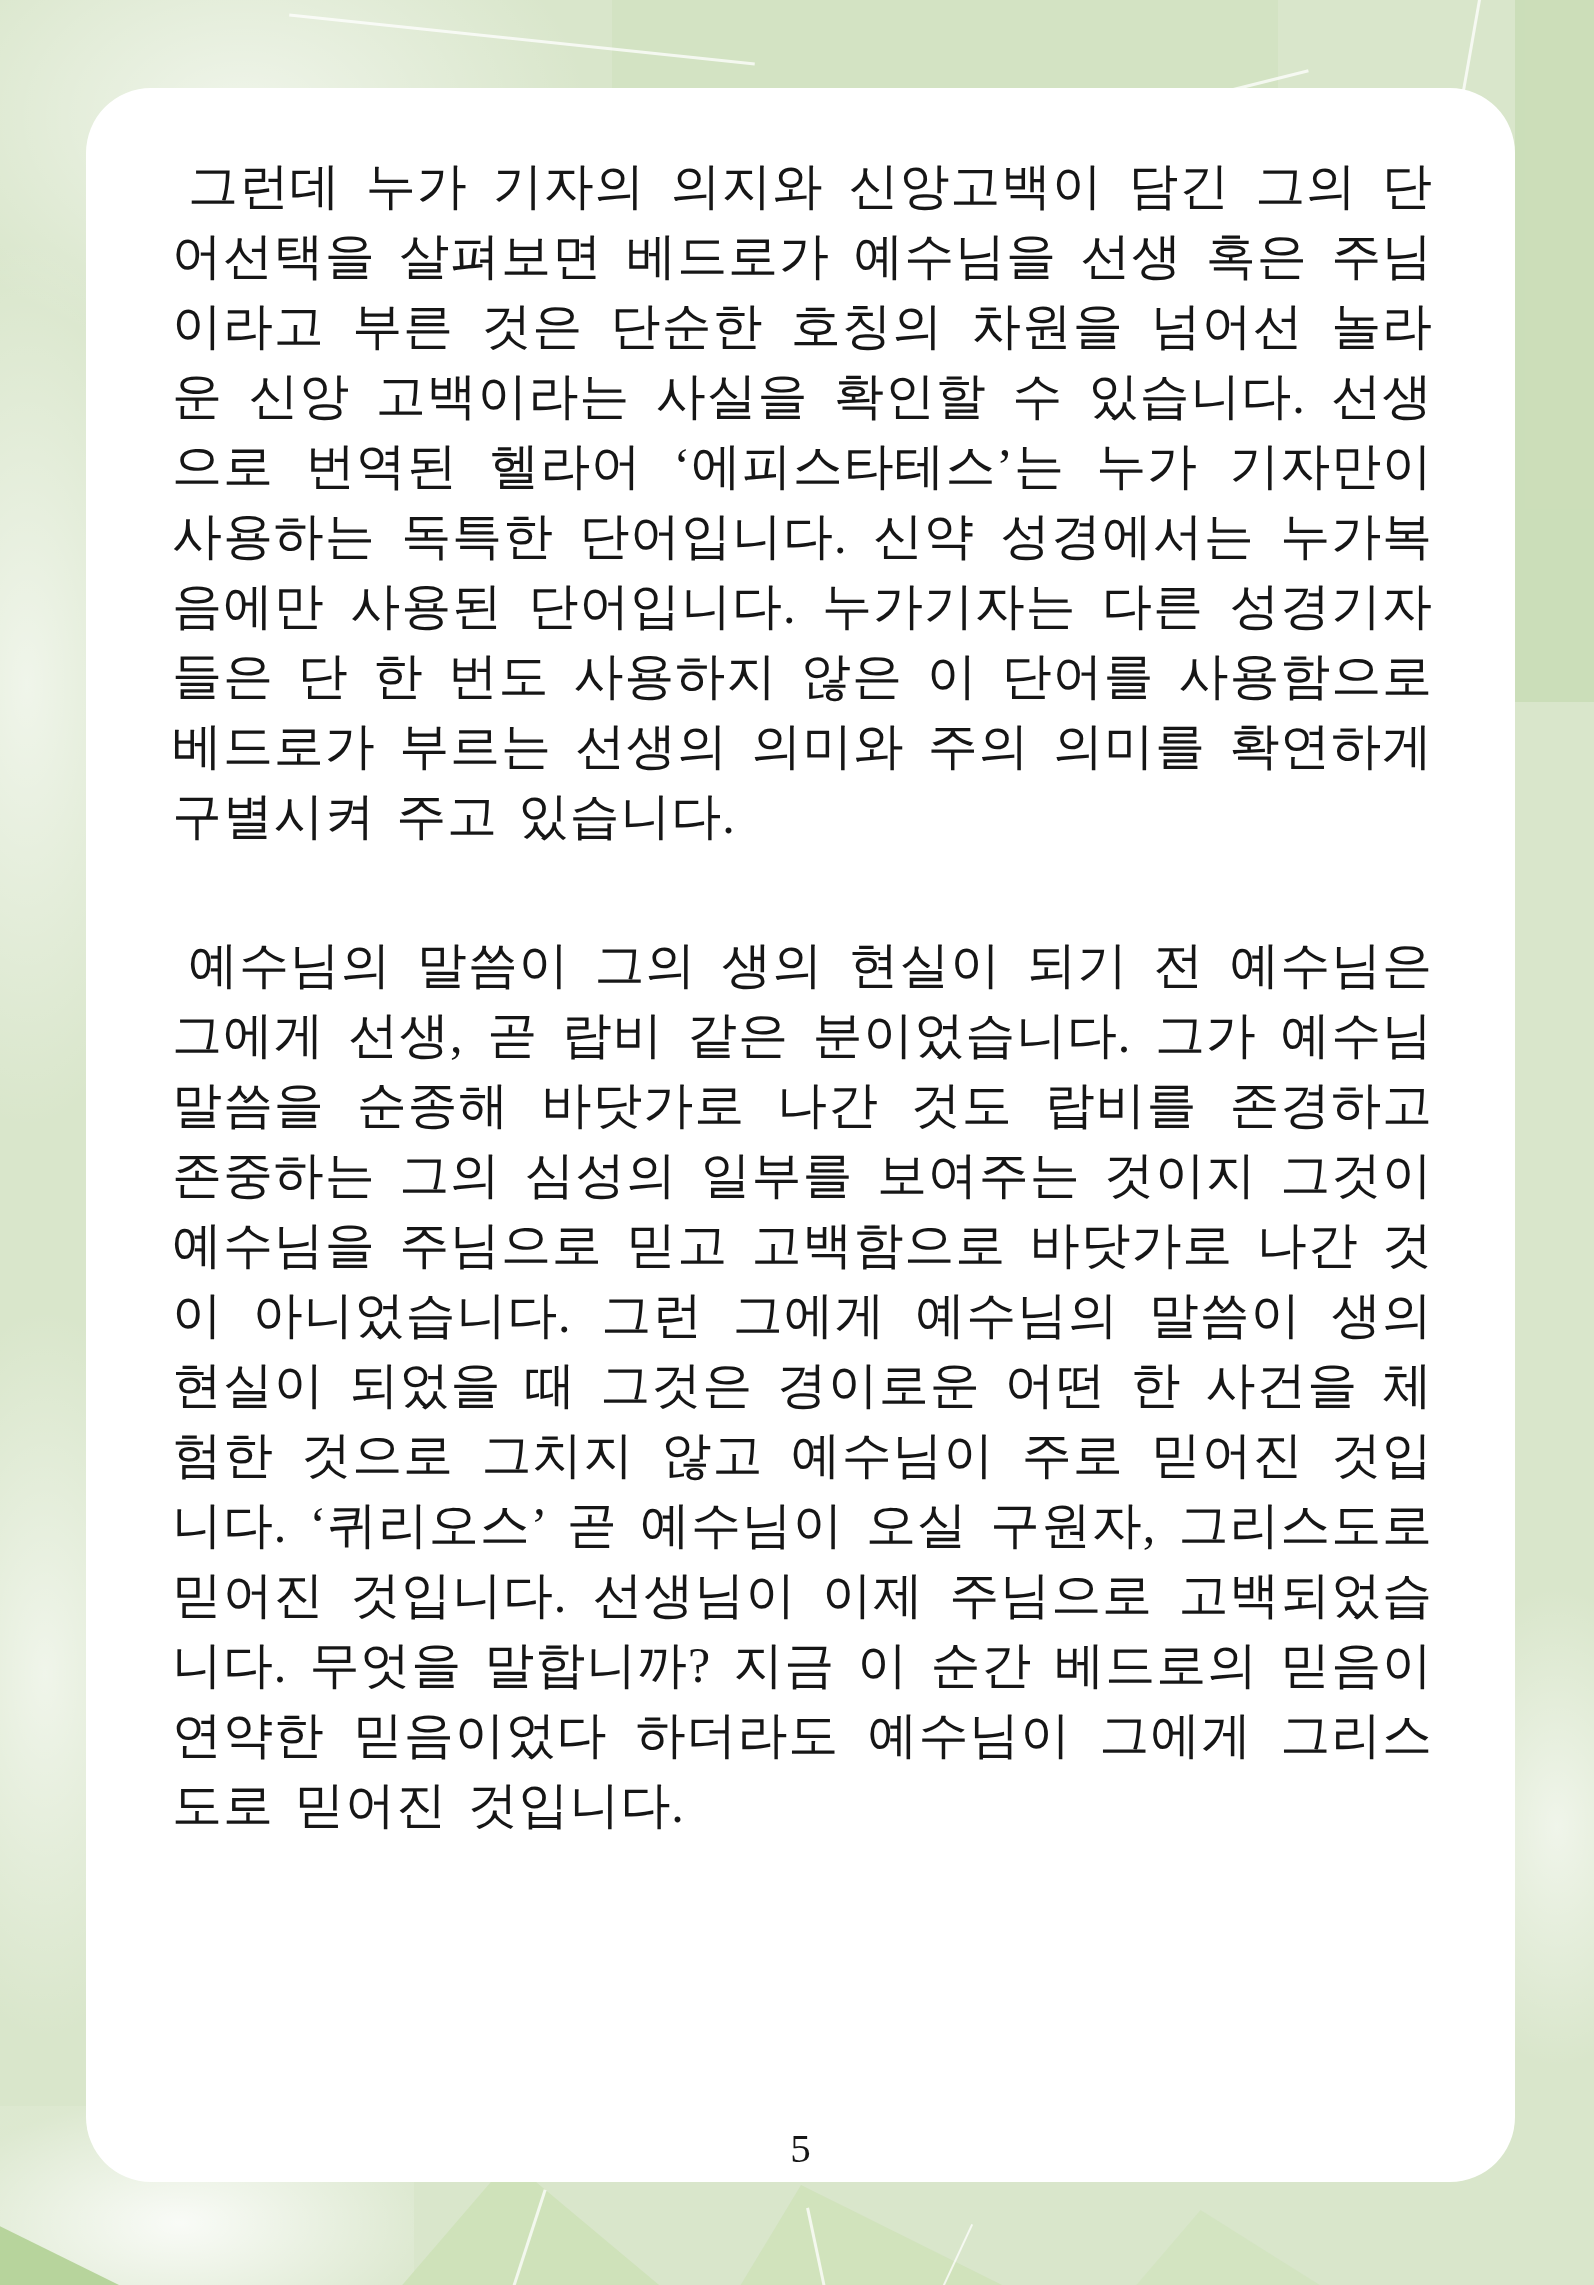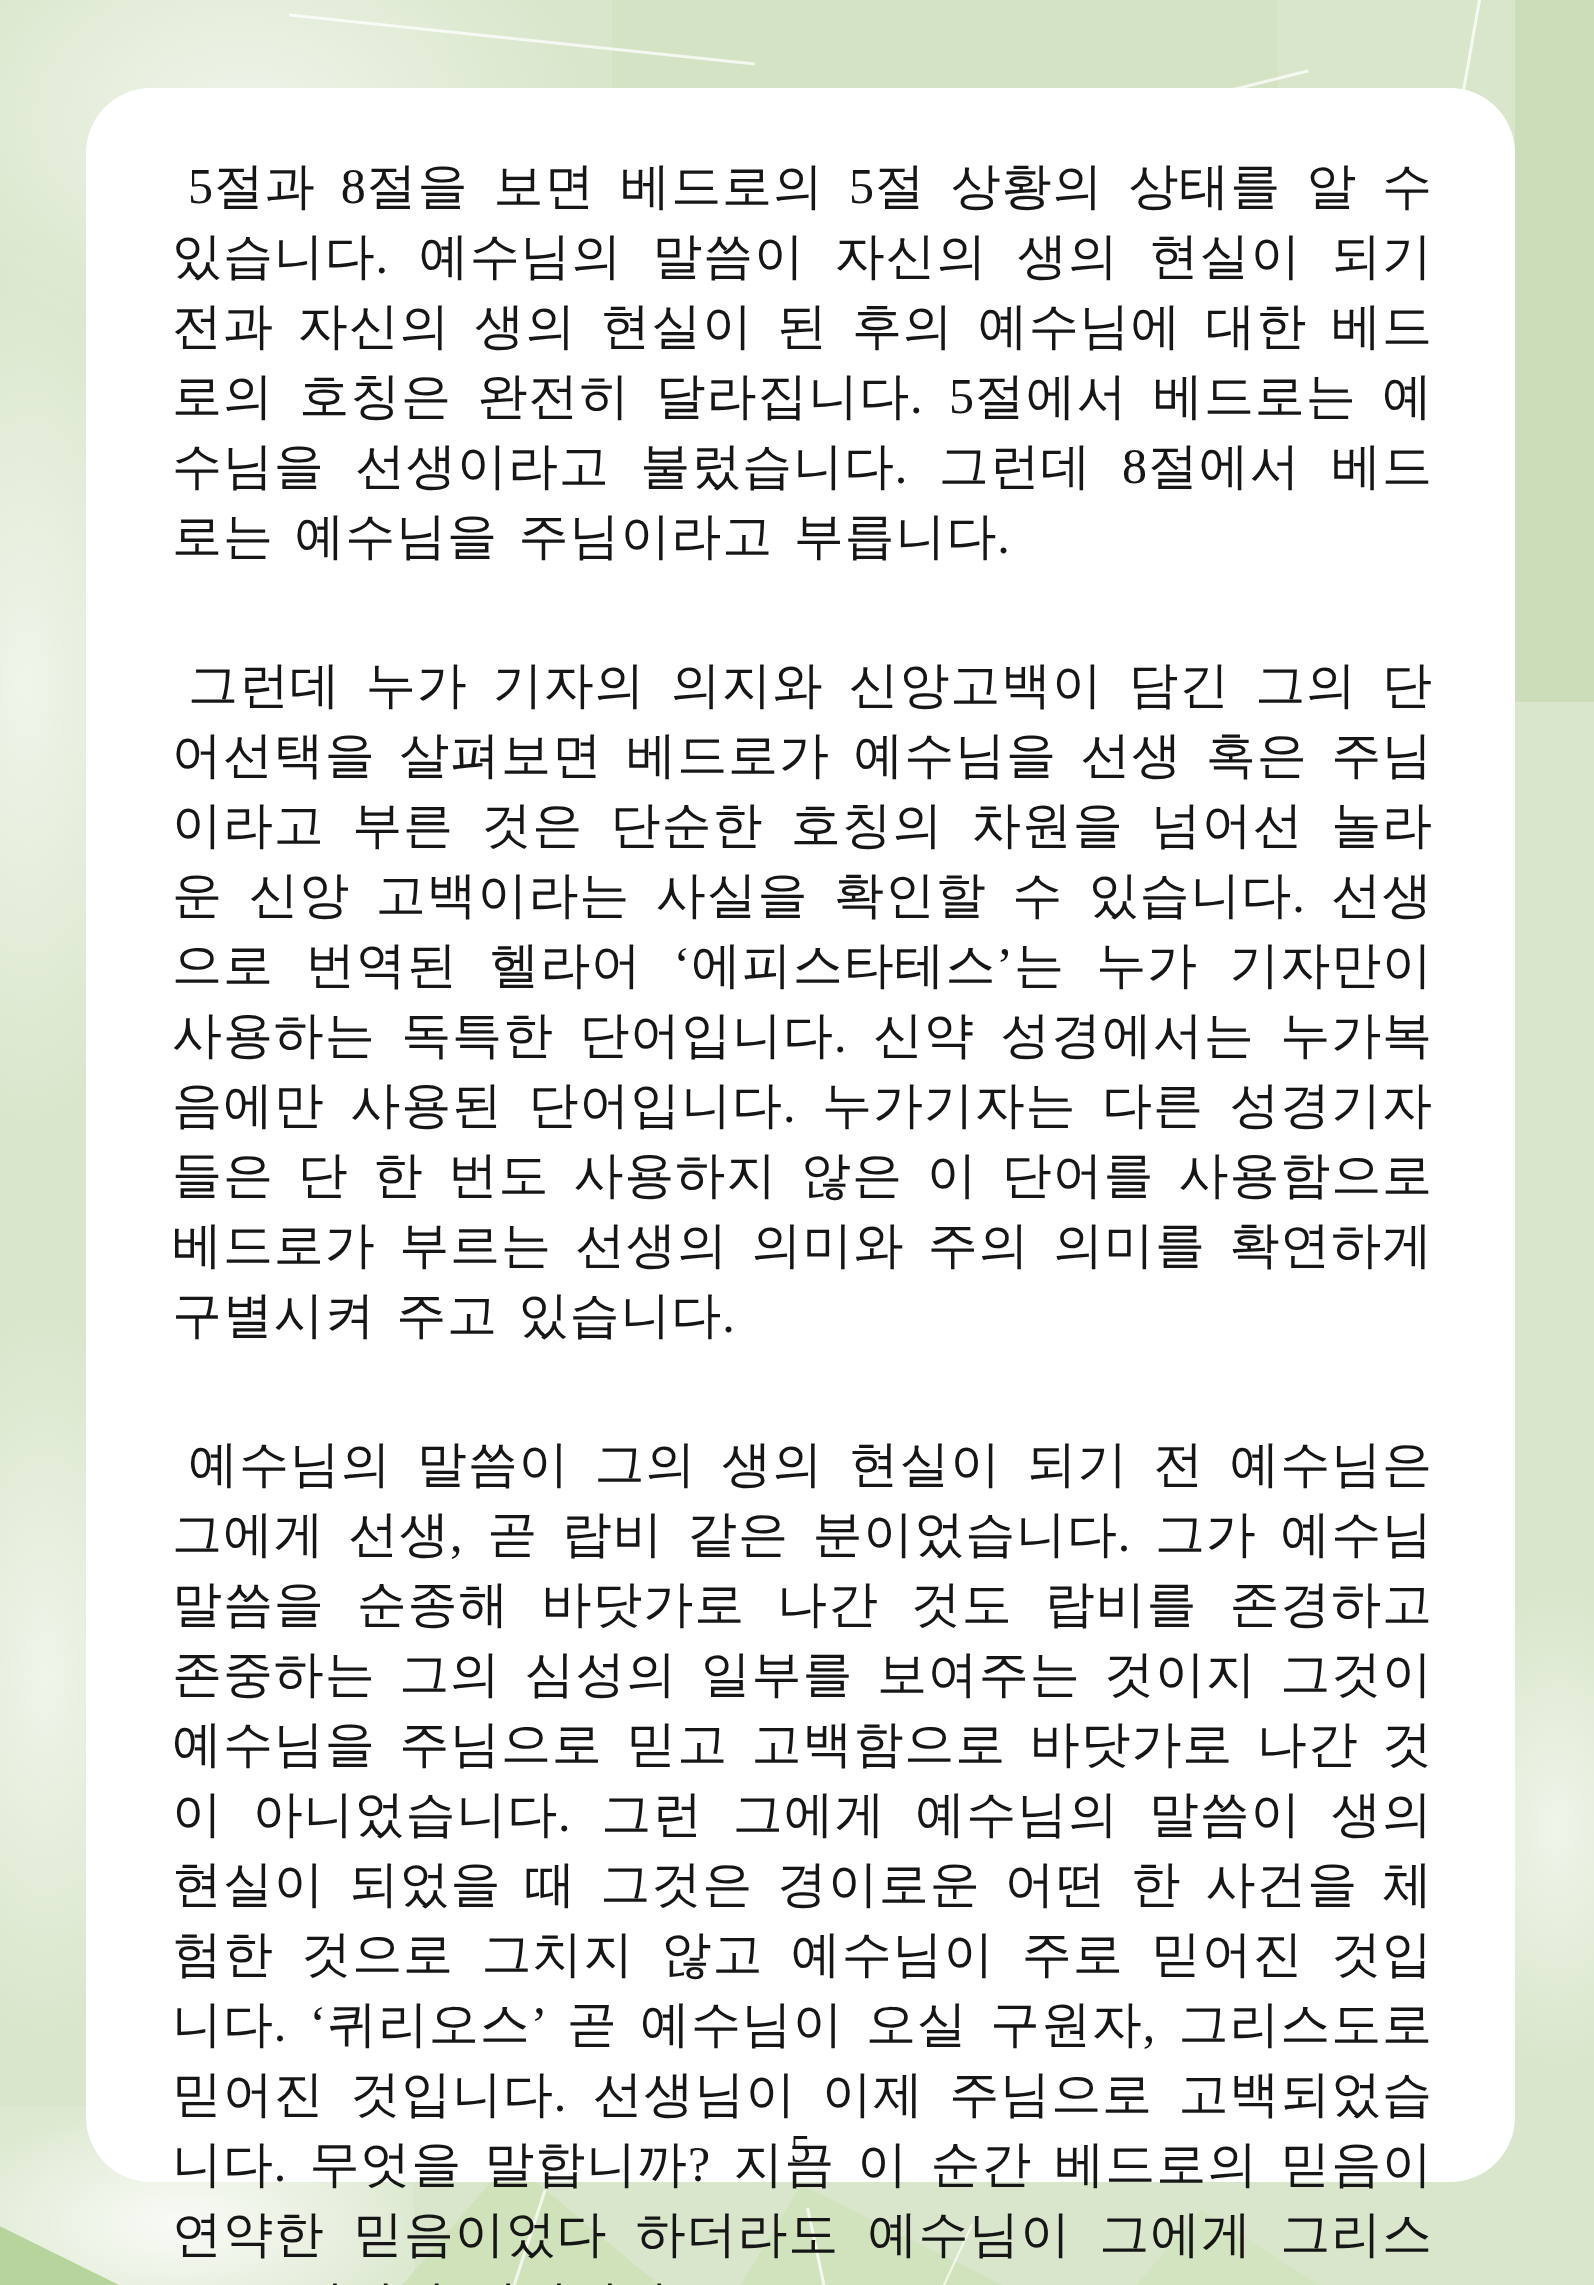--- a/index.html
+++ b/index.html
@@ -92,21 +92,20 @@
   <div class="decor" id="leaf-a"></div>
   <div class="decor" id="leaf-b"></div>
   <div class="decor" id="leaf-c"></div>
   <div class="decor" id="leaf-dark-corner"></div>
   <div class="decor vein" id="vein-bottom-1"></div>
   <div class="decor vein" id="vein-bottom-2"></div>
   <div class="decor vein" id="vein-bottom-3"></div>
 
   <div class="sheet">
     <div class="content">
-      <p>5절과 8절을 보면 베드로의 5절 상황의 상태를 알 수 있습니다. 예수님의 말씀이 자신의 생의 현실이 되기 전과 자신의 생의 현실이 된 후의 예수님에 대한 베드로의 호칭은 완전히 달라집니다. 5절에서 베드로는 예수님을 선생이라고 불렀습니다. 그런데 8절에서 베드로는 예수님을 주님이라고 부릅니다.</p>
       <p>그런데 누가 기자의 의지와 신앙고백이 담긴 그의 단어선택을 살펴보면 베드로가 예수님을 선생 혹은 주님이라고 부른 것은 단순한 호칭의 차원을 넘어선 놀라운 신앙 고백이라는 사실을 확인할 수 있습니다. 선생으로 번역된 헬라어 ‘에피스타테스’는 누가 기자만이 사용하는 독특한 단어입니다. 신약 성경에서는 누가복음에만 사용된 단어입니다. 누가기자는 다른 성경기자들은 단 한 번도 사용하지 않은 이 단어를 사용함으로 베드로가 부르는 선생의 의미와 주의 의미를 확연하게 구별시켜 주고 있습니다.</p>
       <p>예수님의 말씀이 그의 생의 현실이 되기 전 예수님은 그에게 선생, 곧 랍비 같은 분이었습니다. 그가 예수님 말씀을 순종해 바닷가로 나간 것도 랍비를 존경하고 존중하는 그의 심성의 일부를 보여주는 것이지 그것이 예수님을 주님으로 믿고 고백함으로 바닷가로 나간 것이 아니었습니다. 그런 그에게 예수님의 말씀이 생의 현실이 되었을 때 그것은 경이로운 어떤 한 사건을 체험한 것으로 그치지 않고 예수님이 주로 믿어진 것입니다. ‘퀴리오스’ 곧 예수님이 오실 구원자, 그리스도로 믿어진 것입니다. 선생님이 이제 주님으로 고백되었습니다. 무엇을 말합니까? 지금 이 순간 베드로의 믿음이 연약한 믿음이었다 하더라도 예수님이 그에게 그리스도로 믿어진 것입니다.</p>
 
     </div>
     <div class="page-number">5</div>
   </div>
 
 </div>
 
 

